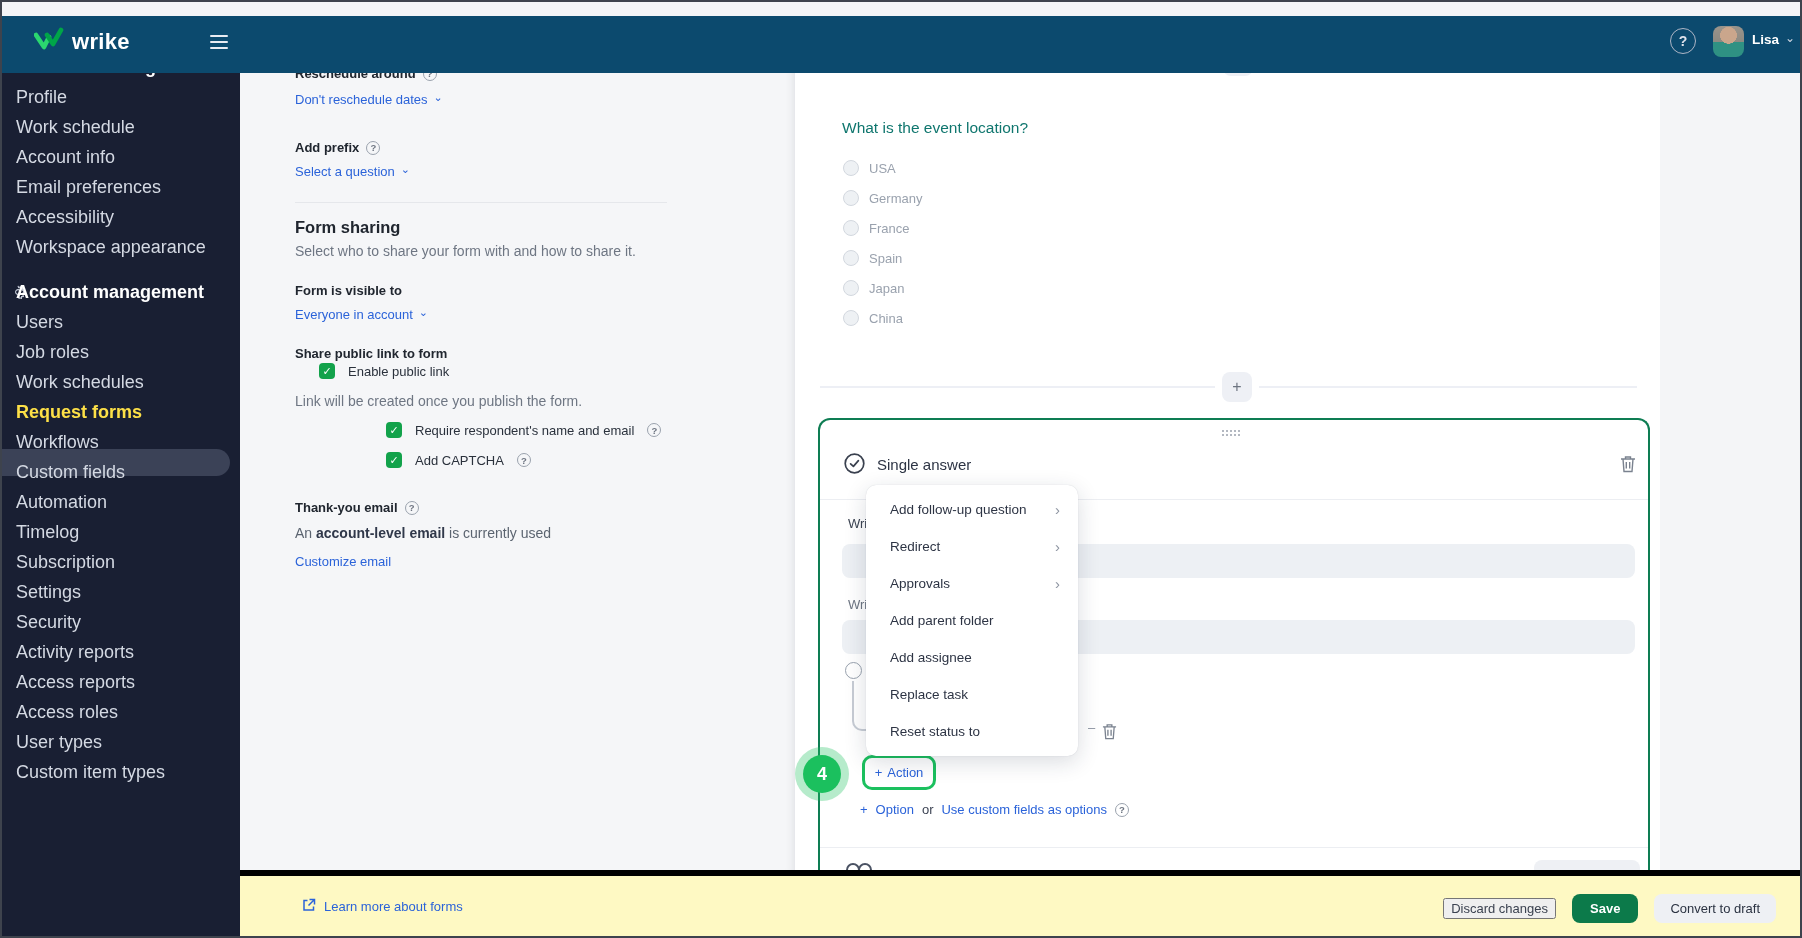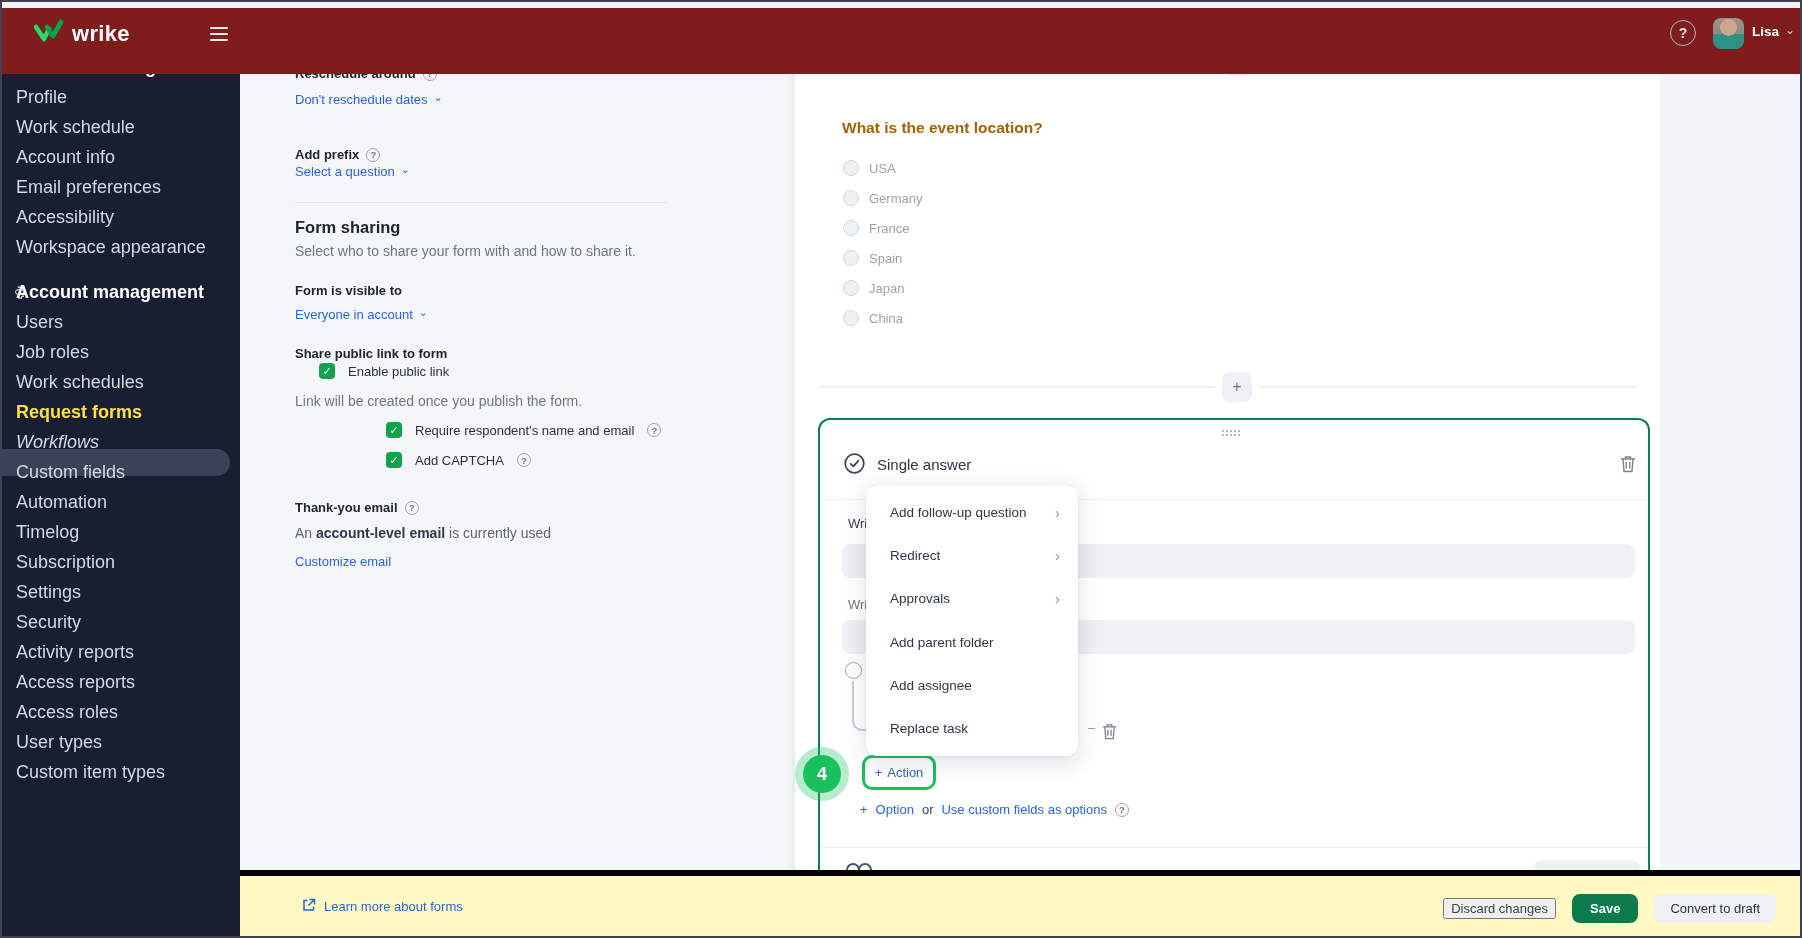--- a/index.html
+++ b/index.html
@@ -1,21 +1,21 @@
 <!DOCTYPE html>
 <html><head>
 <meta charset="utf-8">
 <style>
   html,body{margin:0;padding:0;background:#2b2f38;}
   *{box-sizing:border-box;font-family:"Liberation Sans","DejaVu Sans",sans-serif;}
   .app{position:relative;width:1802px;height:938px;background:#f4f5f7;overflow:hidden;}
   .frame{position:absolute;inset:0;border:2px solid #3e434d;pointer-events:none;z-index:90;}
 
   
-  .header{position:absolute;left:0;top:8px;width:1802px;height:66px;background:#7f1d1d;z-index:20;}
+  .header{position:absolute;left:0;top:16px;width:1802px;height:57px;background:#0c4a6e;z-index:20;}
   .logo{position:absolute;left:34px;top:11px;display:flex;align-items:center;gap:8px;}
   .logo-text{color:#fff;font-size:22px;font-weight:700;letter-spacing:.3px;}
   .hamburger{position:absolute;left:210px;top:19px;width:18px;height:14px;display:flex;flex-direction:column;justify-content:space-between;cursor:pointer;}
   .hamburger span{display:block;height:2px;background:#e8ebf2;border-radius:1px;}
   .help-badge{position:absolute;left:1670px;top:12px;width:26px;height:26px;border:1.6px solid #aeb6c6;border-radius:50%;color:#dfe3ec;font-size:14px;font-weight:700;display:flex;align-items:center;justify-content:center;}
   .avatar{position:absolute;left:1713px;top:10px;width:31px;height:31px;border-radius:8px;overflow:hidden;
     background:
       radial-gradient(circle at 50% 30%, #caa68c 0 31%, rgba(0,0,0,0) 32%),
       linear-gradient(180deg,#9a948b 0%,#8d8a82 52%,#2f9183 53%,#2f9183 100%);}
   .user-chip{position:absolute;left:1752px;top:16px;display:flex;align-items:center;gap:6px;color:#fff;font-size:13.5px;font-weight:700;cursor:pointer;}
@@ -40,21 +40,21 @@
   .divider{position:absolute;height:1px;background:#e5e7eb;}
   .cb{width:16px;height:16px;background:#12a24b;border-radius:4px;color:#fff;font-size:11px;font-weight:700;display:flex;align-items:center;justify-content:center;flex:0 0 auto;cursor:pointer;}
   .cb-row{display:flex;align-items:center;gap:13px;font-size:13px;color:#2a313c;}
   .sliver{position:absolute;left:15px;top:0;width:11px;height:3px;background:#2b63d9;}
 
   
   .canvas{position:absolute;left:795px;top:51px;width:1007px;height:819px;background:#f4f5f7;z-index:4;}
   .sheet{position:absolute;left:0;top:0;width:865px;height:819px;background:#ffffff;}
   .hline{position:absolute;height:2px;background:#edeff5;}
   .plus-btn{position:absolute;width:30px;background:#eef0f5;border-radius:8px;color:#6d7480;font-size:16px;display:flex;align-items:center;justify-content:center;cursor:pointer;}
-  .q-title{position:absolute;left:47px;font-size:15.5px;font-weight:700;color:#a16207;}
+  .q-title{position:absolute;left:47px;font-size:15.5px;font-weight:400;color:#0f766e;}
   .opt-row{position:absolute;left:48px;height:20px;display:flex;align-items:center;gap:10px;}
   .opt-radio{width:16px;height:16px;border-radius:50%;border:1.5px solid #d3d8df;background:#eef1f4;flex:0 0 auto;}
   .opt-label{font-size:13px;color:#9aa2ae;}
 
   
   .card{position:absolute;left:23px;top:367px;width:832px;height:452px;background:#fff;border:2px solid #0e7d53;border-bottom:none;border-radius:12px 12px 0 0;}
   .drag{position:absolute;left:402px;top:10px;display:grid;grid-template-columns:repeat(5,2px);grid-auto-rows:2px;gap:2px;cursor:grab;}
   .drag i{background:#9aa1ad;border-radius:50%;}
   .card-title{position:absolute;left:57px;top:36px;font-size:15px;color:#2d3444;}
   .card-divider{position:absolute;left:0;top:79px;width:100%;height:1px;background:#eceef2;}
@@ -138,21 +138,21 @@
     <span class="side-ico" style="top:234px;">
       <svg width="14" height="14" viewBox="0 0 14 14">
           <path d="M7 4.6 A2.4 2.4 0 1 0 7 9.4 A2.4 2.4 0 1 0 7 4.6 M7 .8 L7.6 2.6 L9.4 1.9 L9.9 3.6 L11.8 3.4 L11.5 5.2 L13.2 5.9 L12.2 7.4 L13.5 8.8 L11.9 9.7 L12.4 11.5 L10.6 11.6 L10.4 13.4 L8.7 12.7 L7.7 14" fill="none" stroke="#c7cdda" stroke-width="1.1"></path>
         </svg>
     </span>
     <div class="side-row side-head" style="top:231px;">Account management</div>
     <div class="side-row" style="top:261px;">Users</div>
     <div class="side-row" style="top:291px;">Job roles</div>
     <div class="side-row" style="top:321px;">Work schedules</div>
     <div class="side-row" style="top:351px;color:#fde047;font-weight:600;">Request forms</div>
-    <div class="side-row" style="top:381px;font-style:italic;">Workflows</div>
+    <div class="side-row" style="top:381px;">Workflows</div>
     <div class="side-row" style="top:411px;">Custom fields</div>
     <div class="side-row" style="top:441px;">Automation</div>
     <div class="side-row" style="top:471px;">Timelog</div>
     <div class="side-row" style="top:501px;">Subscription</div>
     <div class="side-row" style="top:531px;">Settings</div>
     <div class="side-row" style="top:561px;">Security</div>
     <div class="side-row" style="top:591px;">Activity reports</div>
     <div class="side-row" style="top:621px;">Access reports</div>
     <div class="side-row" style="top:651px;">Access roles</div>
     <div class="side-row" style="top:681px;">User types</div>
@@ -164,21 +164,21 @@
 
     <div class="m-abs m-label" style="left:55px;top:15px;">
       <span>Reschedule around</span>
       <span class="qmark">?</span>
     </div>
     <div class="m-abs m-link" style="left:55px;top:41px;">
       <span>Don't reschedule dates</span>
       <span class="m-caret">⌄</span>
     </div>
 
-    <div class="m-abs m-label" style="left:55px;top:96px;justify-content:center;">
+    <div class="m-abs m-label" style="left:55px;top:89px;justify-content:center;">
       <span>Add prefix</span>
       <span class="qmark">?</span>
     </div>
     <div class="m-abs m-link" style="left:55px;top:113px;">
       <span>Select a question</span>
       <span class="m-caret">⌄</span>
     </div>
 
     <div class="divider" style="left:55px;top:151px;width:372px;"></div>
 
@@ -336,20 +336,23 @@
           </div>
         <div class="menu-item">
             <span class="grow">Add parent folder</span>
           </div>
         <div class="menu-item">
             <span class="grow">Add assignee</span>
           </div>
         <div class="menu-item">
             <span class="grow">Replace task</span>
           </div>
+        <div class="menu-item">
+            <span class="grow">Reset status to</span>
+          </div>
       </div>
     </div>
   </div>
 
   <div class="bottombar">
     <div class="learn">
       <span>
         <svg width="14" height="14" viewBox="0 0 14 14">
             <path d="M5.5 2.5 H2 V12 H11.5 V8.5 M7.5 1.5 H12.5 V6.5 M12.2 1.8 L6.5 7.5" fill="none" stroke="#2b63d9" stroke-width="1.5"></path>
           </svg>

